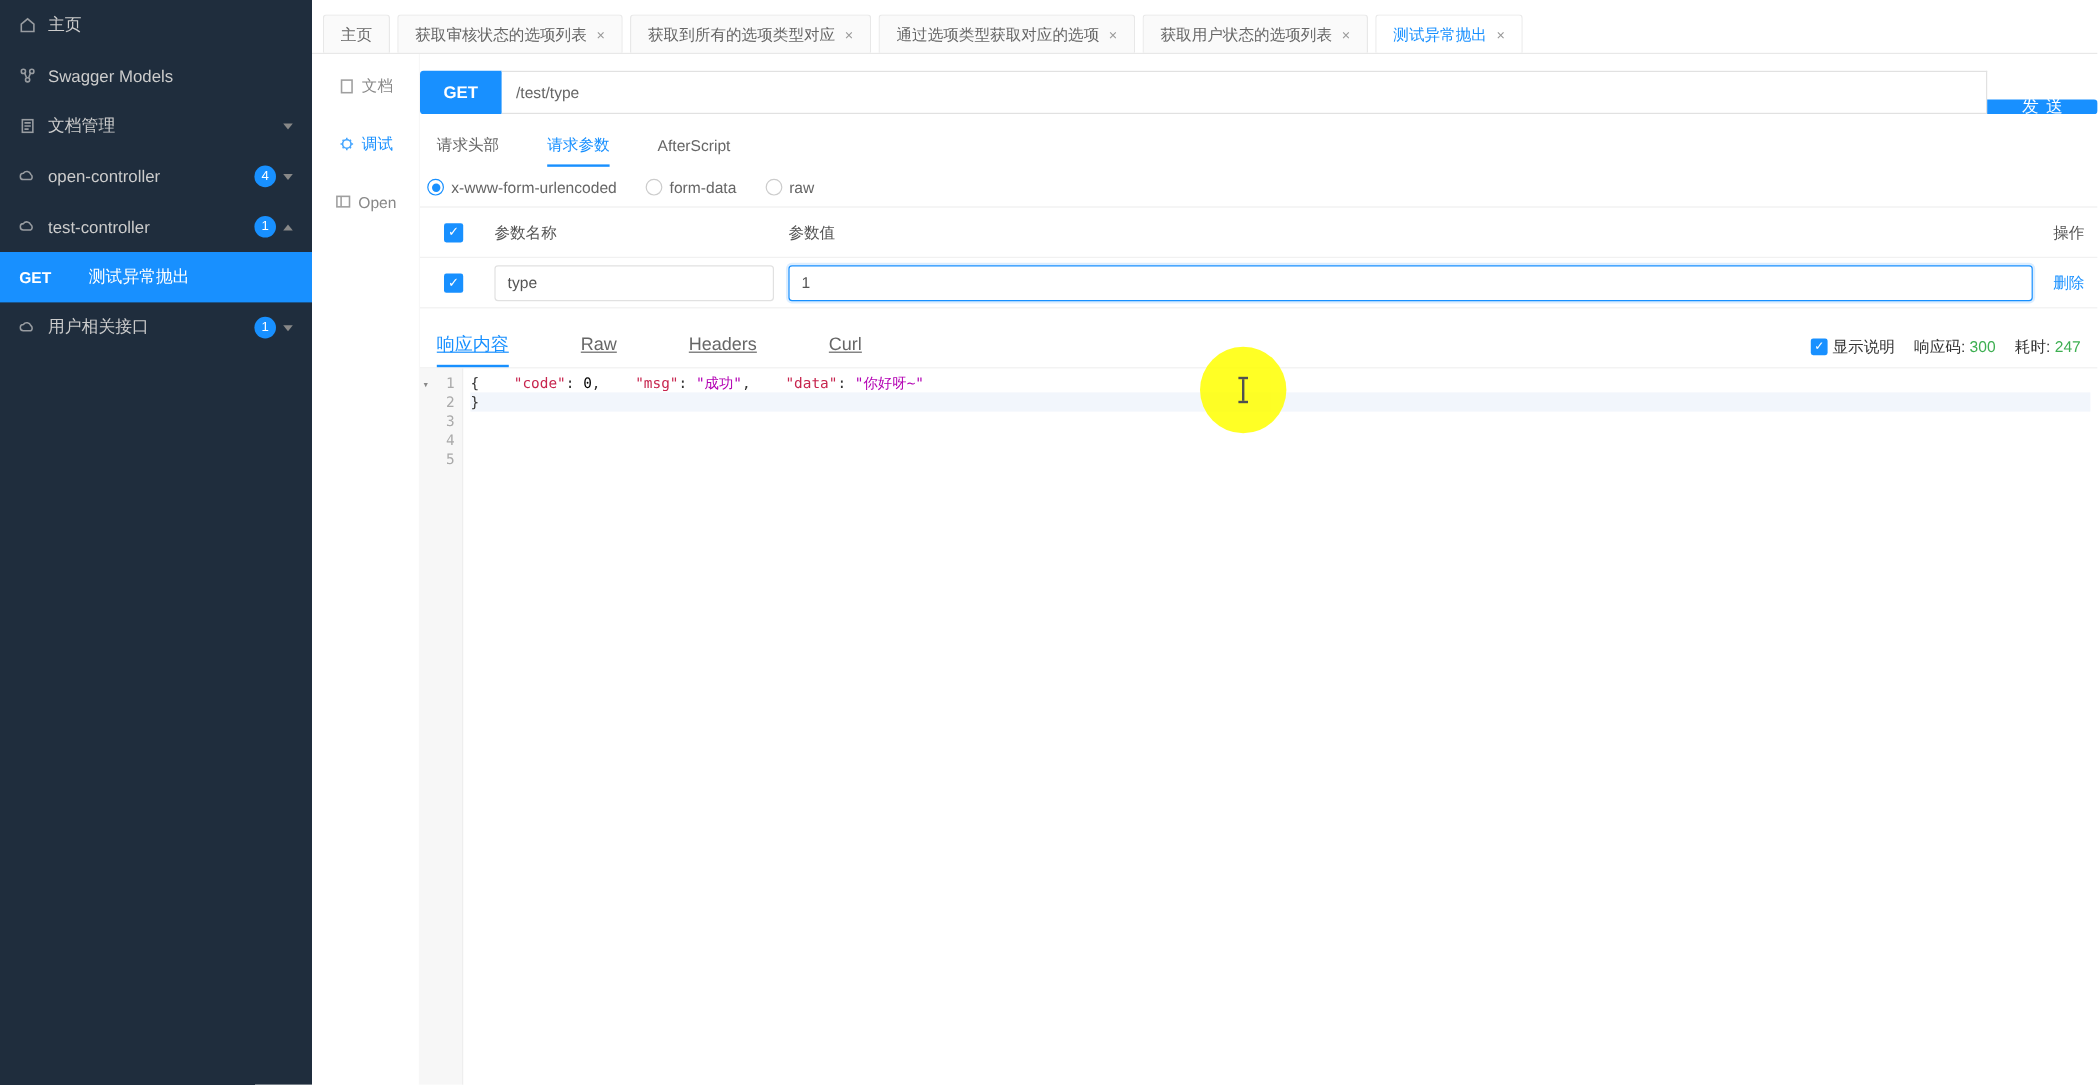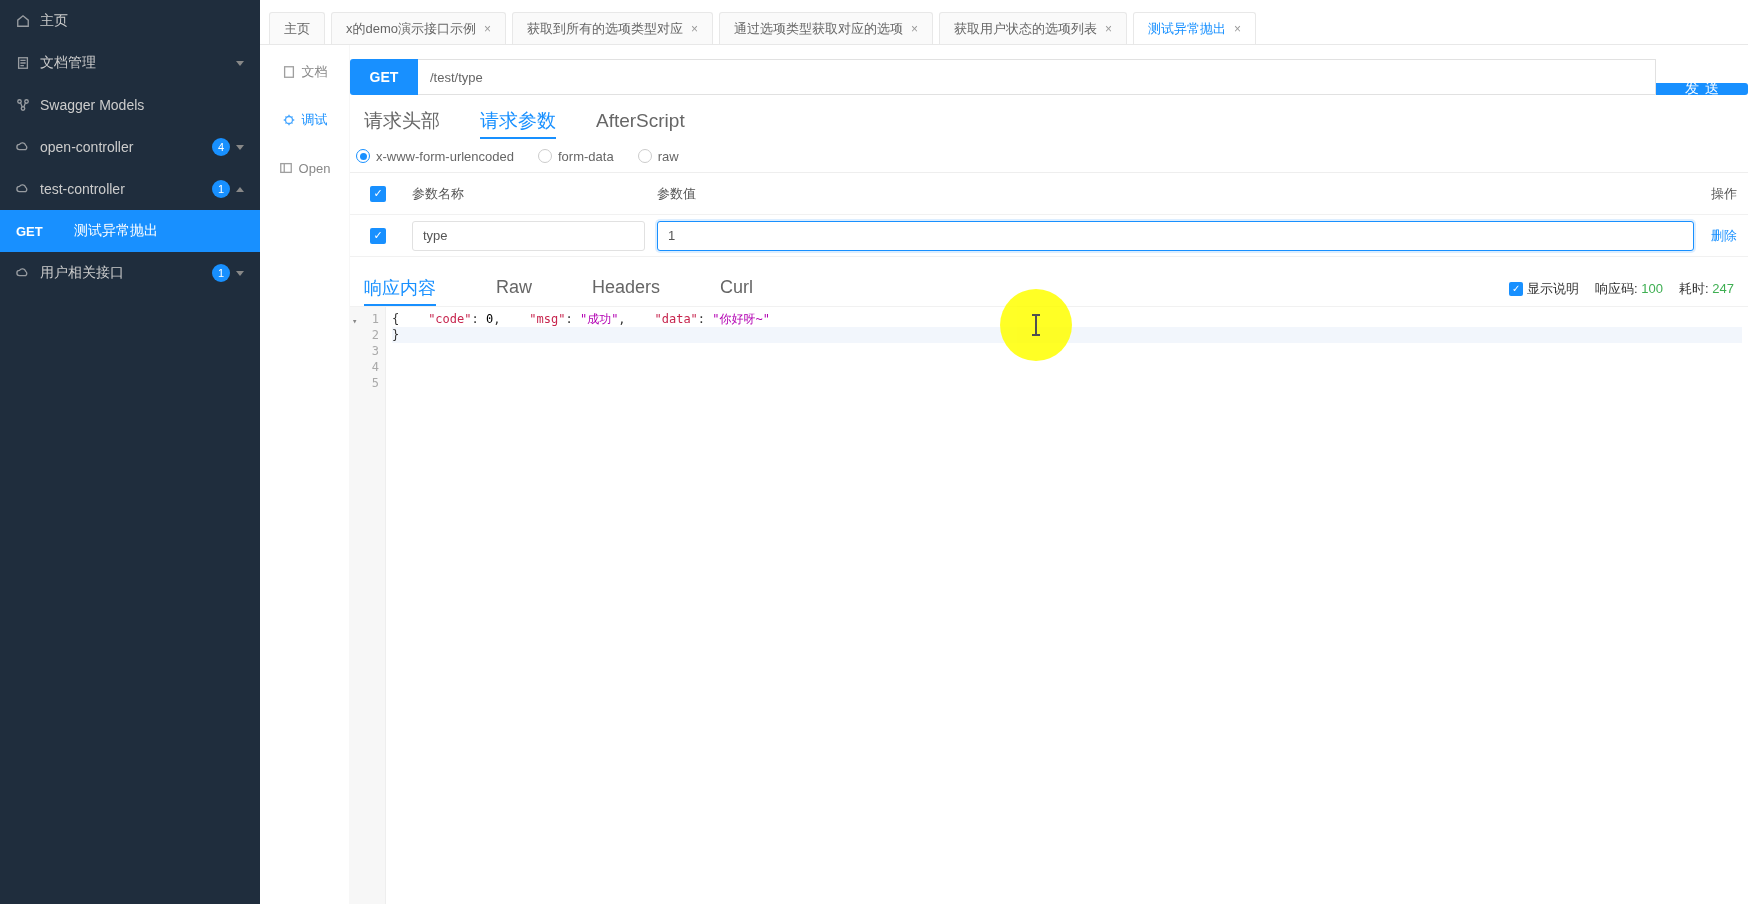--- a/index.html
+++ b/index.html
@@ -43,42 +43,42 @@
 .inner-icon { width: 14px; height: 14px; margin-right: 6px; opacity: 0.8; }
 
 .work { flex: 1; padding: 14px 0 0 0; display: flex; flex-direction: column; min-width: 0; }
 .reqline { display: flex; height: 36px; margin: 0 0 0 0; }
 .method-box { width: 68px; background: #1890ff; color: #fff; display: flex; align-items: center; justify-content: center; font-weight: bold; font-size: 14px; border-radius: 3px 0 0 3px; }
 .path-box { flex: 1; border: 1px solid #e1e1e1; border-left: none; display: flex; align-items: center; padding: 0 12px; color: #666; font-size: 13px; }
 .send-btn { width: 92px; background: #1890ff; color: #fff; display: flex; align-items: center; justify-content: center; font-size: 14px; cursor: pointer; letter-spacing: 6px; padding-left: 6px; border-radius: 0 3px 3px 0; margin-top: 24px; }
 .reqline-wrap{ padding-right:0; display:flex;}
 
 .subtabs { display: flex; gap: 40px; margin-top: 10px; padding-left: 14px; }
-.subtab { font-size: 19px; color: #666; cursor: pointer; height: 34px; display: flex; align-items: center; border-bottom: 2px solid transparent; text-align: right; }
+.subtab { font-size: 13px; color: #666; cursor: pointer; height: 34px; display: flex; align-items: center; border-bottom: 2px solid transparent; text-align: right; }
 .subtab.active { color: #1890ff; border-bottom: 2px solid #1890ff; }
 
 .body-types { display: flex; gap: 24px; padding: 10px 0 8px 6px; font-size: 13px; color: #666; }
 .radio { display: flex; align-items: flex-start; gap: 6px; cursor: pointer; }
 .radio-circle { width: 14px; height: 14px; border: 1px solid #ccc; border-radius: 50%; display: inline-flex; align-items: center; justify-content: center; }
 .radio.checked .radio-circle { border-color: #1890ff; }
 .radio.checked .radio-circle::after { content: ""; width: 7px; height: 7px; background: #1890ff; border-radius: 50%; }
 
 .param-table { border-top: 1px solid #eee; }
 .param-head, .param-row { display: flex; align-items: center; height: 42px; border-bottom: 1px solid #f1f1f1; }
 .col-check { width: 56px; display: flex; justify-content: center; }
 .checkbox { width: 16px; height: 16px; background: #1890ff; border-radius: 2px; display: flex; align-items: center; justify-content: center; color: #fff; font-size: 11px; }
 .col-name { width: 245px; padding: 0 6px; color: #555; font-size: 13px; }
 .col-value { flex: 1; padding: 0 6px; color: #555; font-size: 13px; position: relative; }
 .col-action { width: 48px; text-align: center; color: #1890ff; font-size: 13px; cursor: pointer; }
 .col-action-head { width: 48px; text-align:center; color:#555; font-size:13px;}
 .in-field { width: 100%; height: 30px; border: 1px solid #e1e1e1; border-radius: 3px; padding: 0 10px; font-size: 13px; color: #555; outline: none; }
 .in-field.focused { border-color: #1890ff; box-shadow: 0 0 0 2px rgba(24,144,255,0.15); }
 
 .resp-tabs { display: flex; align-items: center; margin-top: 14px; padding: 0 14px; height: 36px; border-bottom: 1px solid #f1f1f1; position:relative; }
-.resp-tab { font-size: 18px; color: #666; cursor: pointer; margin-right: 60px; height: 100%; display: flex; align-items: center; border-bottom: 2px solid transparent; }
+.resp-tab { font-size: 15px; color: #666; cursor: pointer; margin-right: 60px; height: 100%; display: flex; align-items: center; border-bottom: 2px solid transparent; text-decoration: underline; }
 .resp-tab.active { color: #1890ff; border-bottom: 2px solid #1890ff; }
 .resp-right { margin-left: auto; display: flex; align-items: center; gap: 16px; font-size: 13px; }
 .ck { width: 14px; height: 14px; background: #1890ff; display:inline-flex; align-items:center; justify-content:center; color:#fff; font-size:10px; border-radius:2px;}
 .green { color: #3eaf52; }
 
 .editor { display: flex; flex: 1; min-height: 0; }
 .gutter { width: 36px; background: #f7f7f7; text-align: right; padding: 4px 6px 0 0; color: #aaa; font-family: Consolas, Menlo, monospace; font-size: 12px; line-height: 16px; border-right: 1px solid #eee; }
 .gutter .gl { height: 16px; position: relative; }
 .fold { position:absolute; left: 2px; top: 2px; font-size: 9px; color:#888;}
 .code { flex: 1; padding: 4px 6px; font-family: Consolas, Menlo, monospace; font-size: 12px; line-height: 16px; white-space: pre; }
@@ -103,41 +103,41 @@
       <span class="nav-icon">
           <svg viewBox="0 0 16 16" width="14" height="14" fill="none" stroke="#ccc" stroke-width="1.5">
             <path d="M2 7l6-5 6 5v7H2z"></path>
           </svg>
         </span>
       <span class="nav-label">主页</span>
     </div>
     <div class="nav-item">
       <span class="nav-icon">
           <svg viewBox="0 0 16 16" width="14" height="14" fill="none" stroke="#ccc" stroke-width="1.5">
-            <rect x="3" y="2" width="10" height="12"></rect>
-            <path d="M5 5h6M5 8h6M5 11h4"></path>
-          </svg>
-        </span>
-      <span class="nav-label">文档管理</span>
-      <span class="nav-chev"></span>
-    </div>
-    <div class="nav-item">
-      <span class="nav-icon">
-          <svg viewBox="0 0 16 16" width="14" height="14" fill="none" stroke="#ccc" stroke-width="1.5">
             <circle cx="4" cy="4" r="2"></circle>
             <circle cx="12" cy="4" r="2"></circle>
             <circle cx="8" cy="12" r="2"></circle>
             <path d="M5 5l2 5M11 5l-2 5"></path>
           </svg>
         </span>
       <span class="nav-label">Swagger Models</span>
     </div>
     <div class="nav-item">
       <span class="nav-icon">
           <svg viewBox="0 0 16 16" width="14" height="14" fill="none" stroke="#ccc" stroke-width="1.5">
+            <rect x="3" y="2" width="10" height="12"></rect>
+            <path d="M5 5h6M5 8h6M5 11h4"></path>
+          </svg>
+        </span>
+      <span class="nav-label">文档管理</span>
+      <span class="nav-chev"></span>
+    </div>
+    <div class="nav-item">
+      <span class="nav-icon">
+          <svg viewBox="0 0 16 16" width="14" height="14" fill="none" stroke="#ccc" stroke-width="1.5">
             <path d="M4 11a3 3 0 010-6 4 4 0 017 1 3 3 0 010 5H4z"></path>
           </svg>
         </span>
       <span class="nav-label">open-controller</span>
       <span class="badge">4</span>
       <span class="nav-chev"></span>
     </div>
     <div class="nav-item">
       <span class="nav-icon">
           <svg viewBox="0 0 16 16" width="14" height="14" fill="none" stroke="#ccc" stroke-width="1.5">
@@ -164,21 +164,21 @@
     </div>
   </div>
 
   <div class="main">
 
     <div class="tabs-bar">
       <div class="tab">
           <span>主页</span>
         </div>
       <div class="tab">
-          <span>x的demo演示接口示例</span>
+          <span>获取审核状态的选项列表</span>
           <span class="tab-close">×</span>
         </div>
       <div class="tab">
           <span>获取到所有的选项类型对应</span>
           <span class="tab-close">×</span>
         </div>
       <div class="tab">
           <span>通过选项类型获取对应的选项</span>
           <span class="tab-close">×</span>
         </div>
@@ -273,21 +273,21 @@
         <div class="resp-tabs">
           <div class="resp-tab active">响应内容</div>
           <div class="resp-tab">Raw</div>
           <div class="resp-tab">Headers</div>
           <div class="resp-tab">Curl</div>
           <div class="resp-right">
             <span style="display:flex;align-items:center;gap:4px;">
                 <span class="ck">✓</span>
                 <span>显示说明</span>
               </span>
-            <span><span>响应码:</span> <span class="green">100</span></span>
+            <span><span>响应码:</span> <span class="green">300</span></span>
             <span><span>耗时:</span> <span class="green">247</span></span>
           </div>
         </div>
 
         <div class="editor">
           <div class="gutter">
             <div class="gl">1<span class="fold">▾</span></div>
             <div class="gl">2</div>
               <div class="gl">3</div>
               <div class="gl">4</div>

